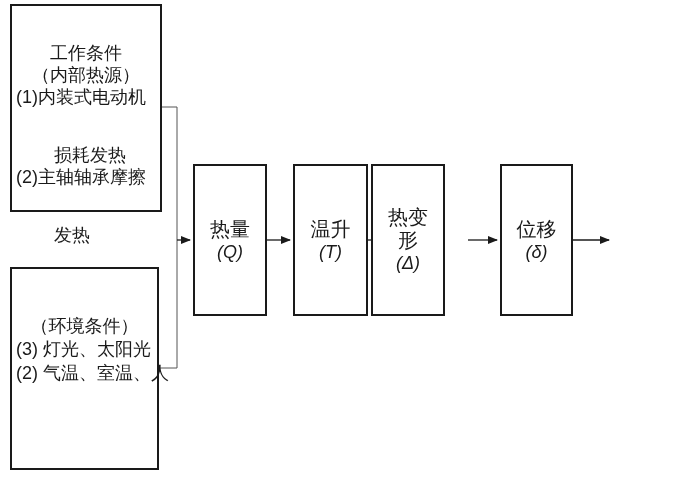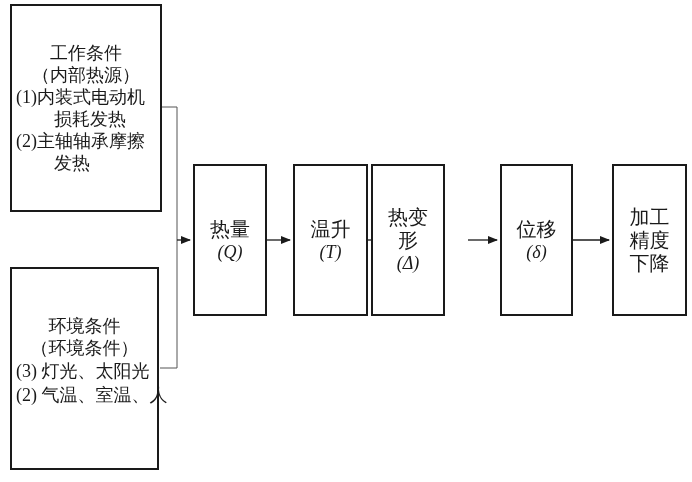--- a/index.html
+++ b/index.html
@@ -5,21 +5,21 @@
   html, body {
     margin: 0;
     padding: 0;
     background: #ffffff;
   }
   .canvas {
     position: relative;
     width: 692px;
     height: 482px;
     background: #ffffff;
-    font-family: Liberation Serif, serif;
+    font-family: Liberation Sans, sans-serif;
     color: #1a1a1a;
     overflow: hidden;
   }
   .connector-layer {
     position: absolute;
     left: 0; top: 0;
     width: 692px; height: 482px;
   }
   .src-box {
     position: absolute;
@@ -27,21 +27,21 @@
     border: 2px solid #1a1a1a;
     background: #ffffff;
     font-size: 18px;
     line-height: 22px;
   }
   .src-box.work { left: 10px; top: 4px; width: 152px; height: 208px; padding-top: 36px; }
   .src-box.env  { left: 10px; top: 267px; width: 149px; height: 203px; padding-top: 46px; }
   .src-title { text-align: center; white-space: nowrap; }
   .src-item  { padding-left: 4px; white-space: nowrap; }
   .src-item.group { }
-  .src-item.indent { padding-left: 42px; }
+  .src-item.indent { padding-left: 42px; margin-top: 36px; }
   .src-box.env .src-item { line-height: 24px; }
   .chain-box {
     position: absolute;
     box-sizing: border-box;
     top: 164px;
     height: 152px;
     border: 2px solid #1a1a1a;
     background: #ffffff;
     display: flex;
     flex-direction: column;
@@ -81,21 +81,20 @@
   <div class="src-box work">
     <div class="src-title">工作条件</div>
     <div class="src-title">（内部热源）</div>
     <div class="src-item group">(1)内装式电动机</div>
     <div class="src-item indent">损耗发热</div>
     <div class="src-item group">(2)主轴轴承摩擦</div>
     <div class="src-item indent">发热</div>
   </div>
 
   <div class="src-box env">
-    <div class="src-title">环境条件</div>
     <div class="src-title">（环境条件）</div>
     <div class="src-item group">(3) 灯光、太阳光</div>
     <div class="src-item">(2) 气温、室温、人</div>
   </div>
 
   <div class="chain-box" style="left:193px;width:74px">
     <div class="chain-label">热量</div>
     <div class="chain-symbol">(Q)</div>
   </div>
 
@@ -108,19 +107,14 @@
     <div class="chain-label">热变</div>
     <div class="chain-label">形</div>
     <div class="chain-symbol">(Δ)</div>
   </div>
 
   <div class="chain-box" style="left:500px;width:73px">
     <div class="chain-label">位移</div>
     <div class="chain-symbol">(δ)</div>
   </div>
 
-  <div class="chain-box" style="left:612px;width:75px">
-    <div class="chain-label">加工</div>
-    <div class="chain-label">精度</div>
-    <div class="chain-label">下降</div>
-  </div>
 
 </div>
 
 </body></html>

